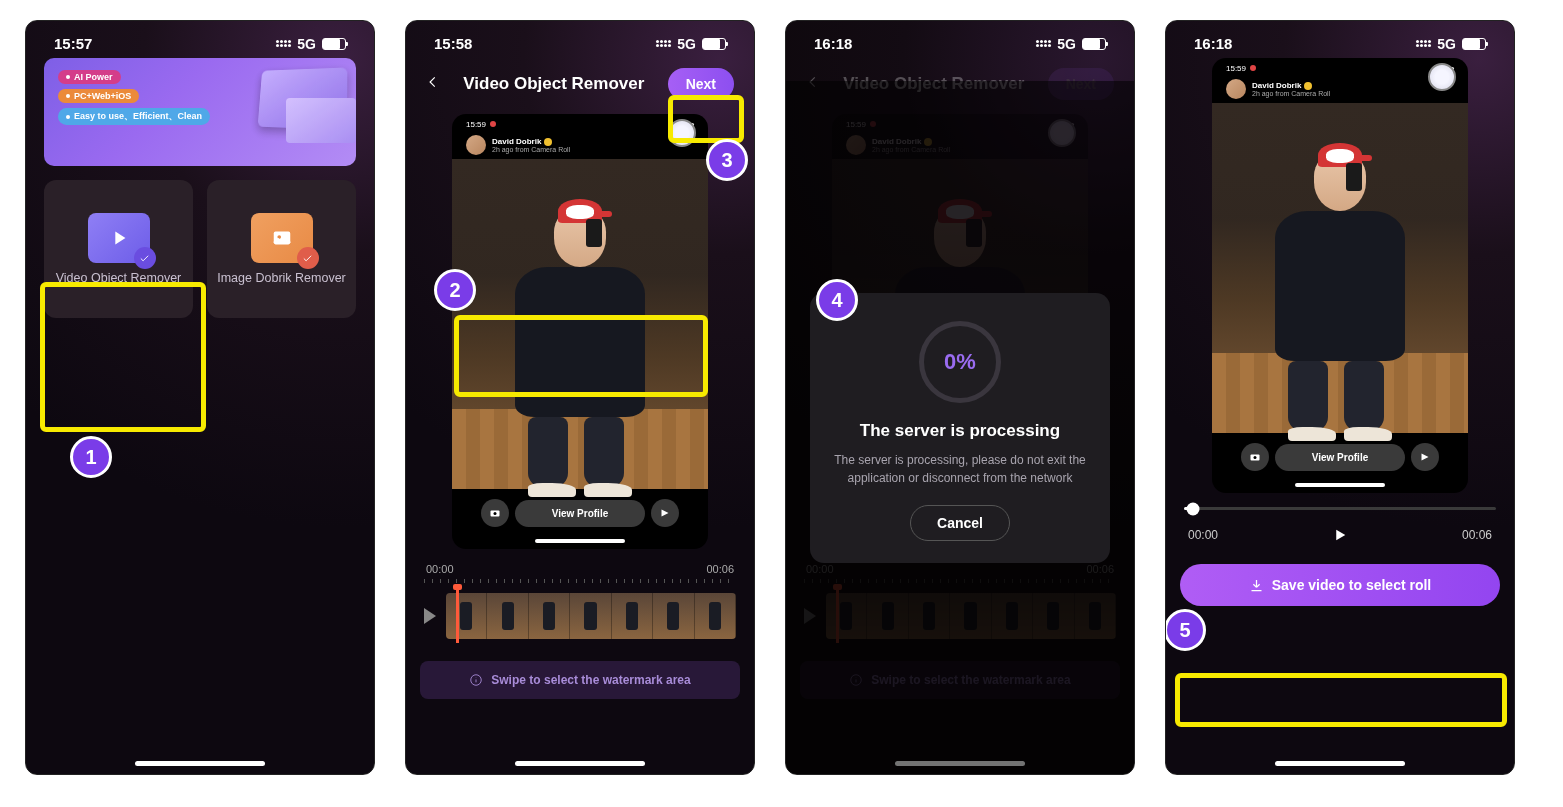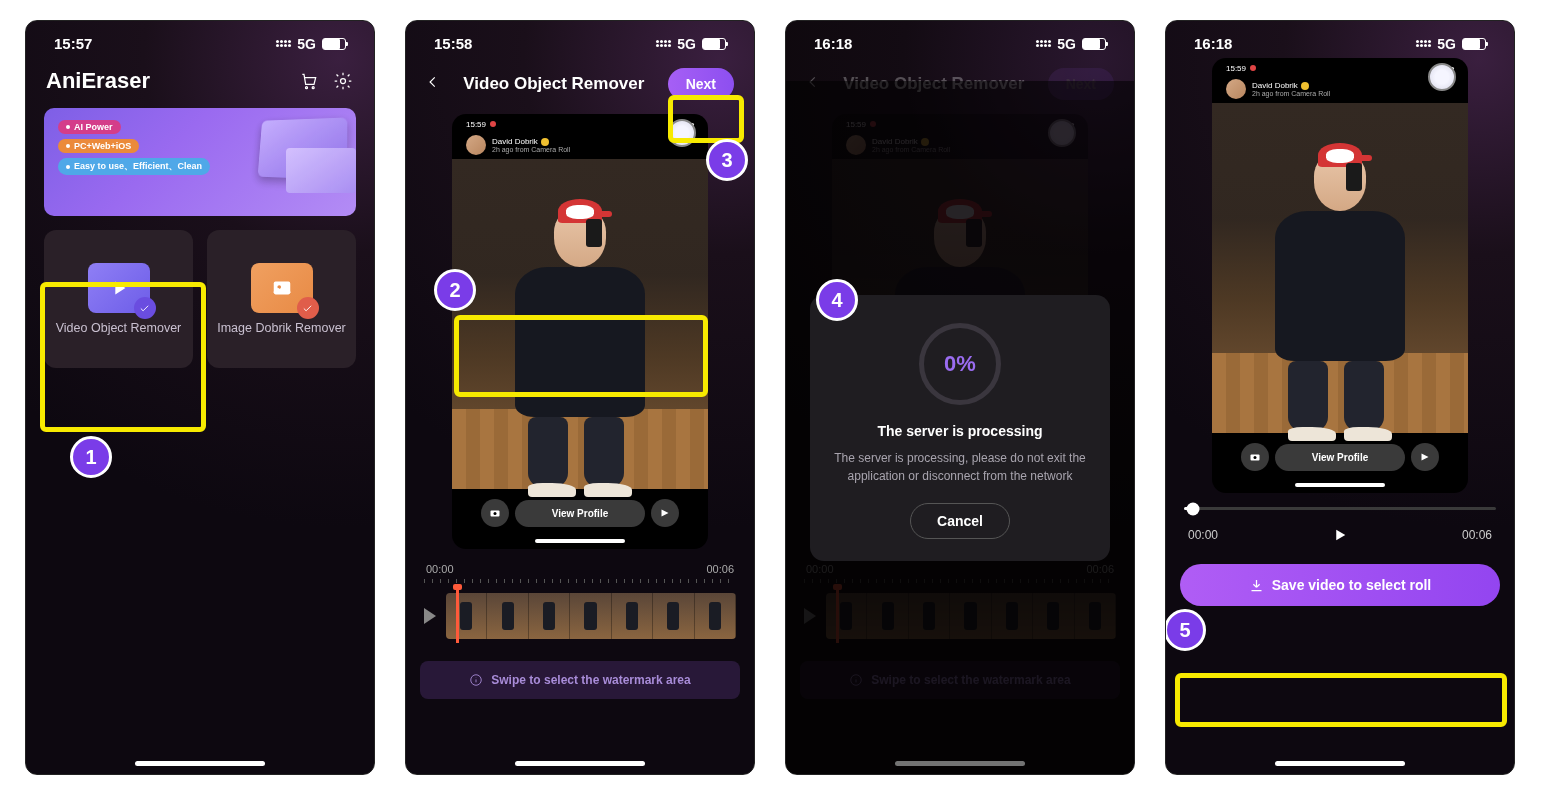--- a/index.html
+++ b/index.html
@@ -75,21 +75,21 @@
   .tile-icon svg.main { width:22px; height:22px; fill:#fff; }
   .tile-label { font-size:12.5px; color:#c9c0d0; font-weight:400; }
   .highlight-box { position:absolute; border:5px solid #f7ea00; border-radius:6px; pointer-events:none; z-index:50; }
   .step-badge { position:absolute; width:42px; height:42px; border-radius:50%; background:#7a3ce8; border:3px solid #fff; display:flex; align-items:center; justify-content:center; font-size:20px; font-weight:700; color:#fff; z-index:60; }
   .preview-wrap { margin:0 46px; position:relative; }
   .video-frame { width:100%; background:#000; border-radius:14px; overflow:hidden; position:relative; }
   .mini-status { display:flex; justify-content:space-between; padding:6px 14px 2px; font-size:8px; align-items:center; }
   .mini-status .rec { width:6px; height:6px; background:#e04545; border-radius:50%; display:inline-block; margin-left:4px; }
   .video-user { display:flex; align-items:center; gap:6px; padding:4px 14px; font-size:8px; }
   .avatar-mini { width:20px; height:20px; border-radius:50%; background:linear-gradient(135deg,#d4a885,#b8865f); }
-  .user-name-row { display:flex; align-items:center; gap:3px; font-weight:400; }
+  .user-name-row { display:flex; align-items:center; gap:3px; font-weight:700; }
   .verified { width:8px; height:8px; background:#f0c030; border-radius:50%; }
   .user-sub { font-size:7px; color:#aaa; }
   .photo-area {
     height:330px;
     background:
       linear-gradient(180deg, rgba(60,48,40,.85) 0%, rgba(70,56,46,.7) 35%, rgba(130,95,60,.6) 60%, rgba(140,100,62,.9) 100%);
     position:relative;
     display:flex; justify-content:center;
   }
   .person {
@@ -125,21 +125,21 @@
   .thumbs div::after { content:''; position:absolute; top:20%; left:35%; width:30%; height:60%; background:#1a1c24; border-radius:3px; }
   .playhead { position:absolute; left:32px; top:-4px; bottom:-4px; width:3px; background:#ff5a3a; }
   .playhead::before { content:''; position:absolute; top:-5px; left:-3px; width:9px; height:6px; background:#ff5a3a; border-radius:2px; }
   .hint-bar { margin:16px 14px 0; background:rgba(110,70,160,.28); border-radius:8px; padding:12px; display:flex; align-items:center; justify-content:center; gap:8px; font-size:12px; color:#a88cd8; font-weight:600; }
   .hint-bar.dimmed { opacity:.32; }
   .hint-bar svg { width:14px; height:14px; stroke:#a88cd8; fill:none; stroke-width:1.5; }
   .home-indicator { position:absolute; bottom:8px; left:50%; transform:translateX(-50%); width:130px; height:5px; background:#fff; border-radius:4px; }
   .modal-overlay { position:absolute; inset:0; background:rgba(0,0,0,.55); display:flex; align-items:center; justify-content:center; z-index:40; }
   .modal-card { width:300px; background:#1f1d21; border-radius:14px; padding:28px 20px 22px; text-align:center; }
   .progress-ring { width:82px; height:82px; border-radius:50%; border:5px solid #3a363e; margin:0 auto 18px; display:flex; align-items:center; justify-content:center; font-size:22px; font-weight:600; color:#9a6cf0; }
-  .modal-title { font-size:14px; font-weight:700; margin-bottom:10px; }
+  .modal-title { font-size:17px; font-weight:700; margin-bottom:10px; }
   .modal-text { font-size:12px; color:#a8a4ae; line-height:1.5; margin-bottom:18px; }
   .cancel-btn { display:inline-block; padding:9px 26px; border:1.3px solid #555; border-radius:20px; font-size:14px; font-weight:600; }
   .scrubber { margin:14px 18px 10px; position:relative; }
   .scrubber-track { height:3px; background:#3a3a3a; border-radius:2px; position:relative; }
   .scrubber-fill { position:absolute; left:0; top:0; height:100%; width:3%; background:#fff; border-radius:2px; }
   .scrubber-thumb { position:absolute; left:3%; top:50%; transform:translate(-50%,-50%); width:13px; height:13px; background:#fff; border-radius:50%; }
   .play-row { display:flex; align-items:center; justify-content:space-between; padding:6px 22px 14px; font-size:12px; color:#ccc; }
   .play-center svg { width:18px; height:18px; fill:#fff; margin:0 auto; display:block; }
   .save-btn { margin:6px 14px 0; background:linear-gradient(90deg,#b05df5,#9345f0); border-radius:22px; padding:13px; display:flex; align-items:center; justify-content:center; gap:8px; font-size:14px; font-weight:700; }
   .save-btn svg { width:15px; height:15px; stroke:#fff; fill:none; stroke-width:2; }
@@ -160,38 +160,20 @@
           <span></span>
           <span></span>
           <span></span>
         </span>
       <span>5G</span>
       <span class="battery-icon">
           <i></i>
         </span>
     </div>
   </div>
-  <div class="header-row">
-    <span class="app-title">AniEraser</span>
-    <div class="header-icons">
-      <span class="icon-btn cart-icon">
-          <svg viewBox="0 0 24 24">
-            <path d="M4 4h2l2 12h10l2-8H7"></path>
-            <circle cx="9" cy="20" r="1.2"></circle>
-            <circle cx="17" cy="20" r="1.2"></circle>
-          </svg>
-        </span>
-      <span class="icon-btn gear-icon">
-          <svg viewBox="0 0 24 24">
-            <circle cx="12" cy="12" r="3"></circle>
-            <path d="M12 2v3M12 19v3M4.2 4.2l2.1 2.1M17.7 17.7l2.1 2.1M2 12h3M19 12h3M4.2 19.8l2.1-2.1M17.7 6.3l2.1-2.1"></path>
-          </svg>
-        </span>
-    </div>
-  </div>
   <div class="banner">
     <span class="pill p1">AI Power</span>
     <span class="pill p2">PC+Web+iOS</span>
     <span class="pill p3">Easy to use、Efficient、Clean</span>
     <div class="banner-deco">
         <div class="screen"></div>
         <div class="laptop"></div>
       </div>
   </div>
   <div class="tile-row">

